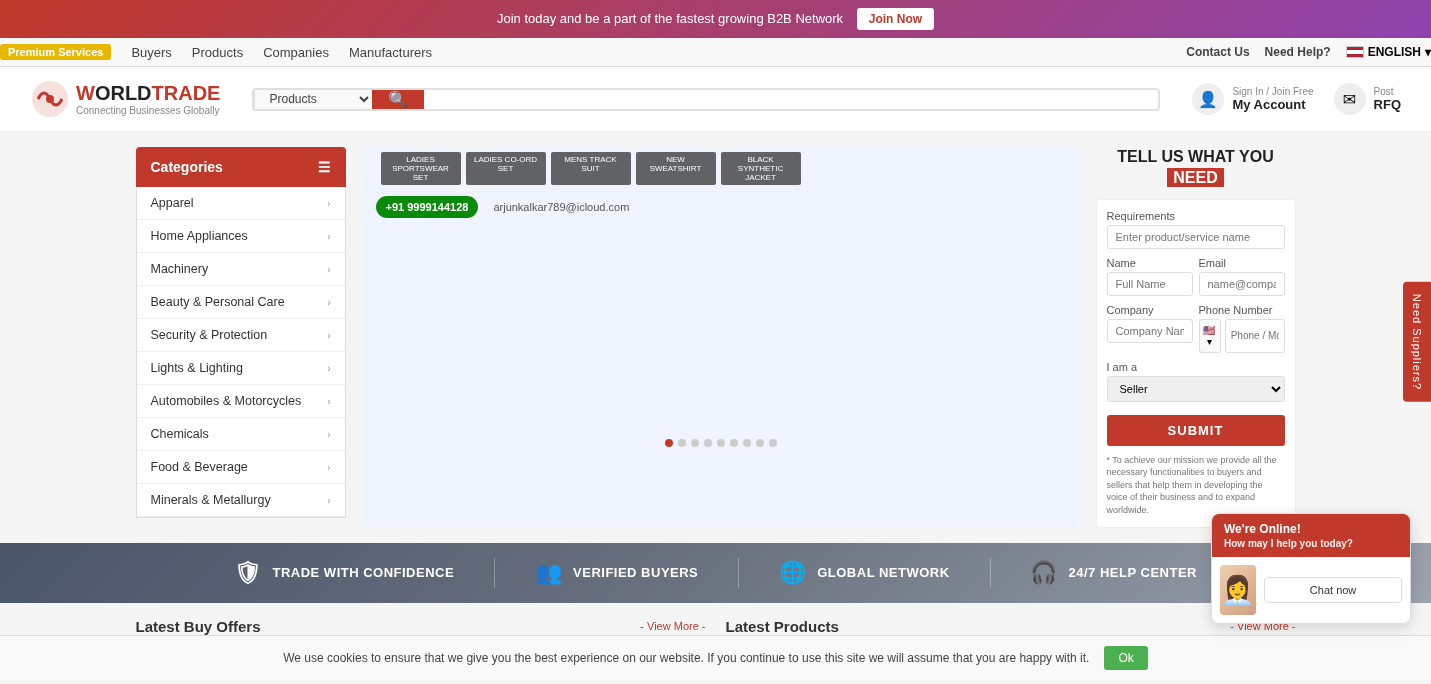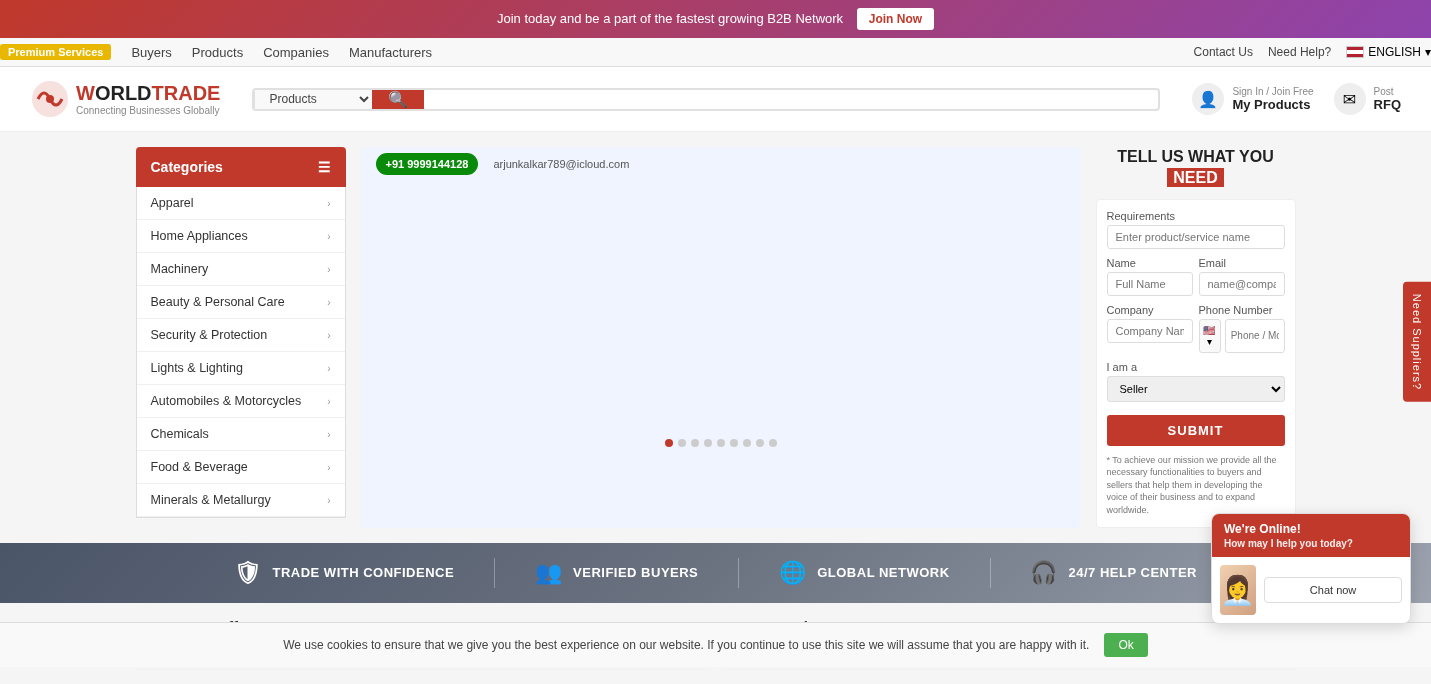--- a/index.html
+++ b/index.html
@@ -38,21 +38,21 @@
     }
     .secondary-nav .premium-badge {
       background: #e8b800;
       color: white;
       padding: 2px 8px;
       border-radius: 3px;
       font-size: 11px;
       font-weight: bold;
     }
     .secondary-nav a { color: #444; text-decoration: none; }
-    .secondary-nav .right-nav { margin-left: auto; display: flex; gap: 15px; align-items: center; }
+    .secondary-nav .right-nav { margin-left: auto; display: flex; gap: 15px; align-items: center; font-weight: bold; }
     .secondary-nav .lang { display: flex; align-items: center; gap: 4px; }
 
     
     .header {
       background: white;
       padding: 12px 30px;
       display: flex;
       align-items: center;
       gap: 32px;
       border-bottom: 1px solid #eee;
@@ -376,21 +376,21 @@
       font-size: 11px;
       cursor: pointer;
       border-radius: 4px 0 0 4px;
       z-index: 1000;
       letter-spacing: 1px;
     }
 
     
     .cookie-banner {
       position: fixed;
-      bottom: 17px;
+      bottom: 4px;
       left: 0;
       right: 0;
       background: #f9f9f9;
       border-top: 1px solid #ddd;
       padding: 10px 20px;
       display: flex;
       align-items: center;
       justify-content: center;
       gap: 15px;
       font-size: 12px;
@@ -512,21 +512,21 @@
       <option>Buyers</option>
     </select>
     <button>🔍</button>
   </div>
 
   <div class="header-actions">
     <div class="account-btn">
       <div class="icon-circle">👤</div>
       <div class="text">
         <div class="top">Sign In / Join Free</div>
-        <div class="bottom">My Products</div>
+        <div class="bottom">My Account</div>
       </div>
     </div>
     <div class="rfq-btn">
       <div class="icon-circle">✉</div>
       <div class="text">
         <div class="top">Post</div>
         <div class="bottom">RFQ</div>
       </div>
     </div>
   </div>
@@ -578,20 +578,27 @@
       </div>
       <div class="category-item">
         <span>Minerals &amp; Metallurgy</span>
         <span class="chevron">›</span>
       </div>
     </div>
   </div>
 
   <div class="slider-area">
     <div class="slider-inner">
+      <div class="slider-product-labels">
+        <div class="product-label">LADIES SPORTSWEAR SET</div>
+        <div class="product-label">LADIES CO-ORD SET</div>
+        <div class="product-label">MENS TRACK SUIT</div>
+        <div class="product-label">NEW SWEATSHIRT</div>
+        <div class="product-label">BLACK SYNTHETIC JACKET</div>
+      </div>
       <div style="display:flex;align-items:center;gap:15px;padding:6px 15px;">
         <div class="phone-badge">+91 9999144128</div>
         <span class="email-text">arjunkalkar789@icloud.com</span>
       </div>
       <div class="slider-dots">
         <div class="dot active"></div>
         <div class="dot"></div>
         <div class="dot"></div>
         <div class="dot"></div>
         <div class="dot"></div>

